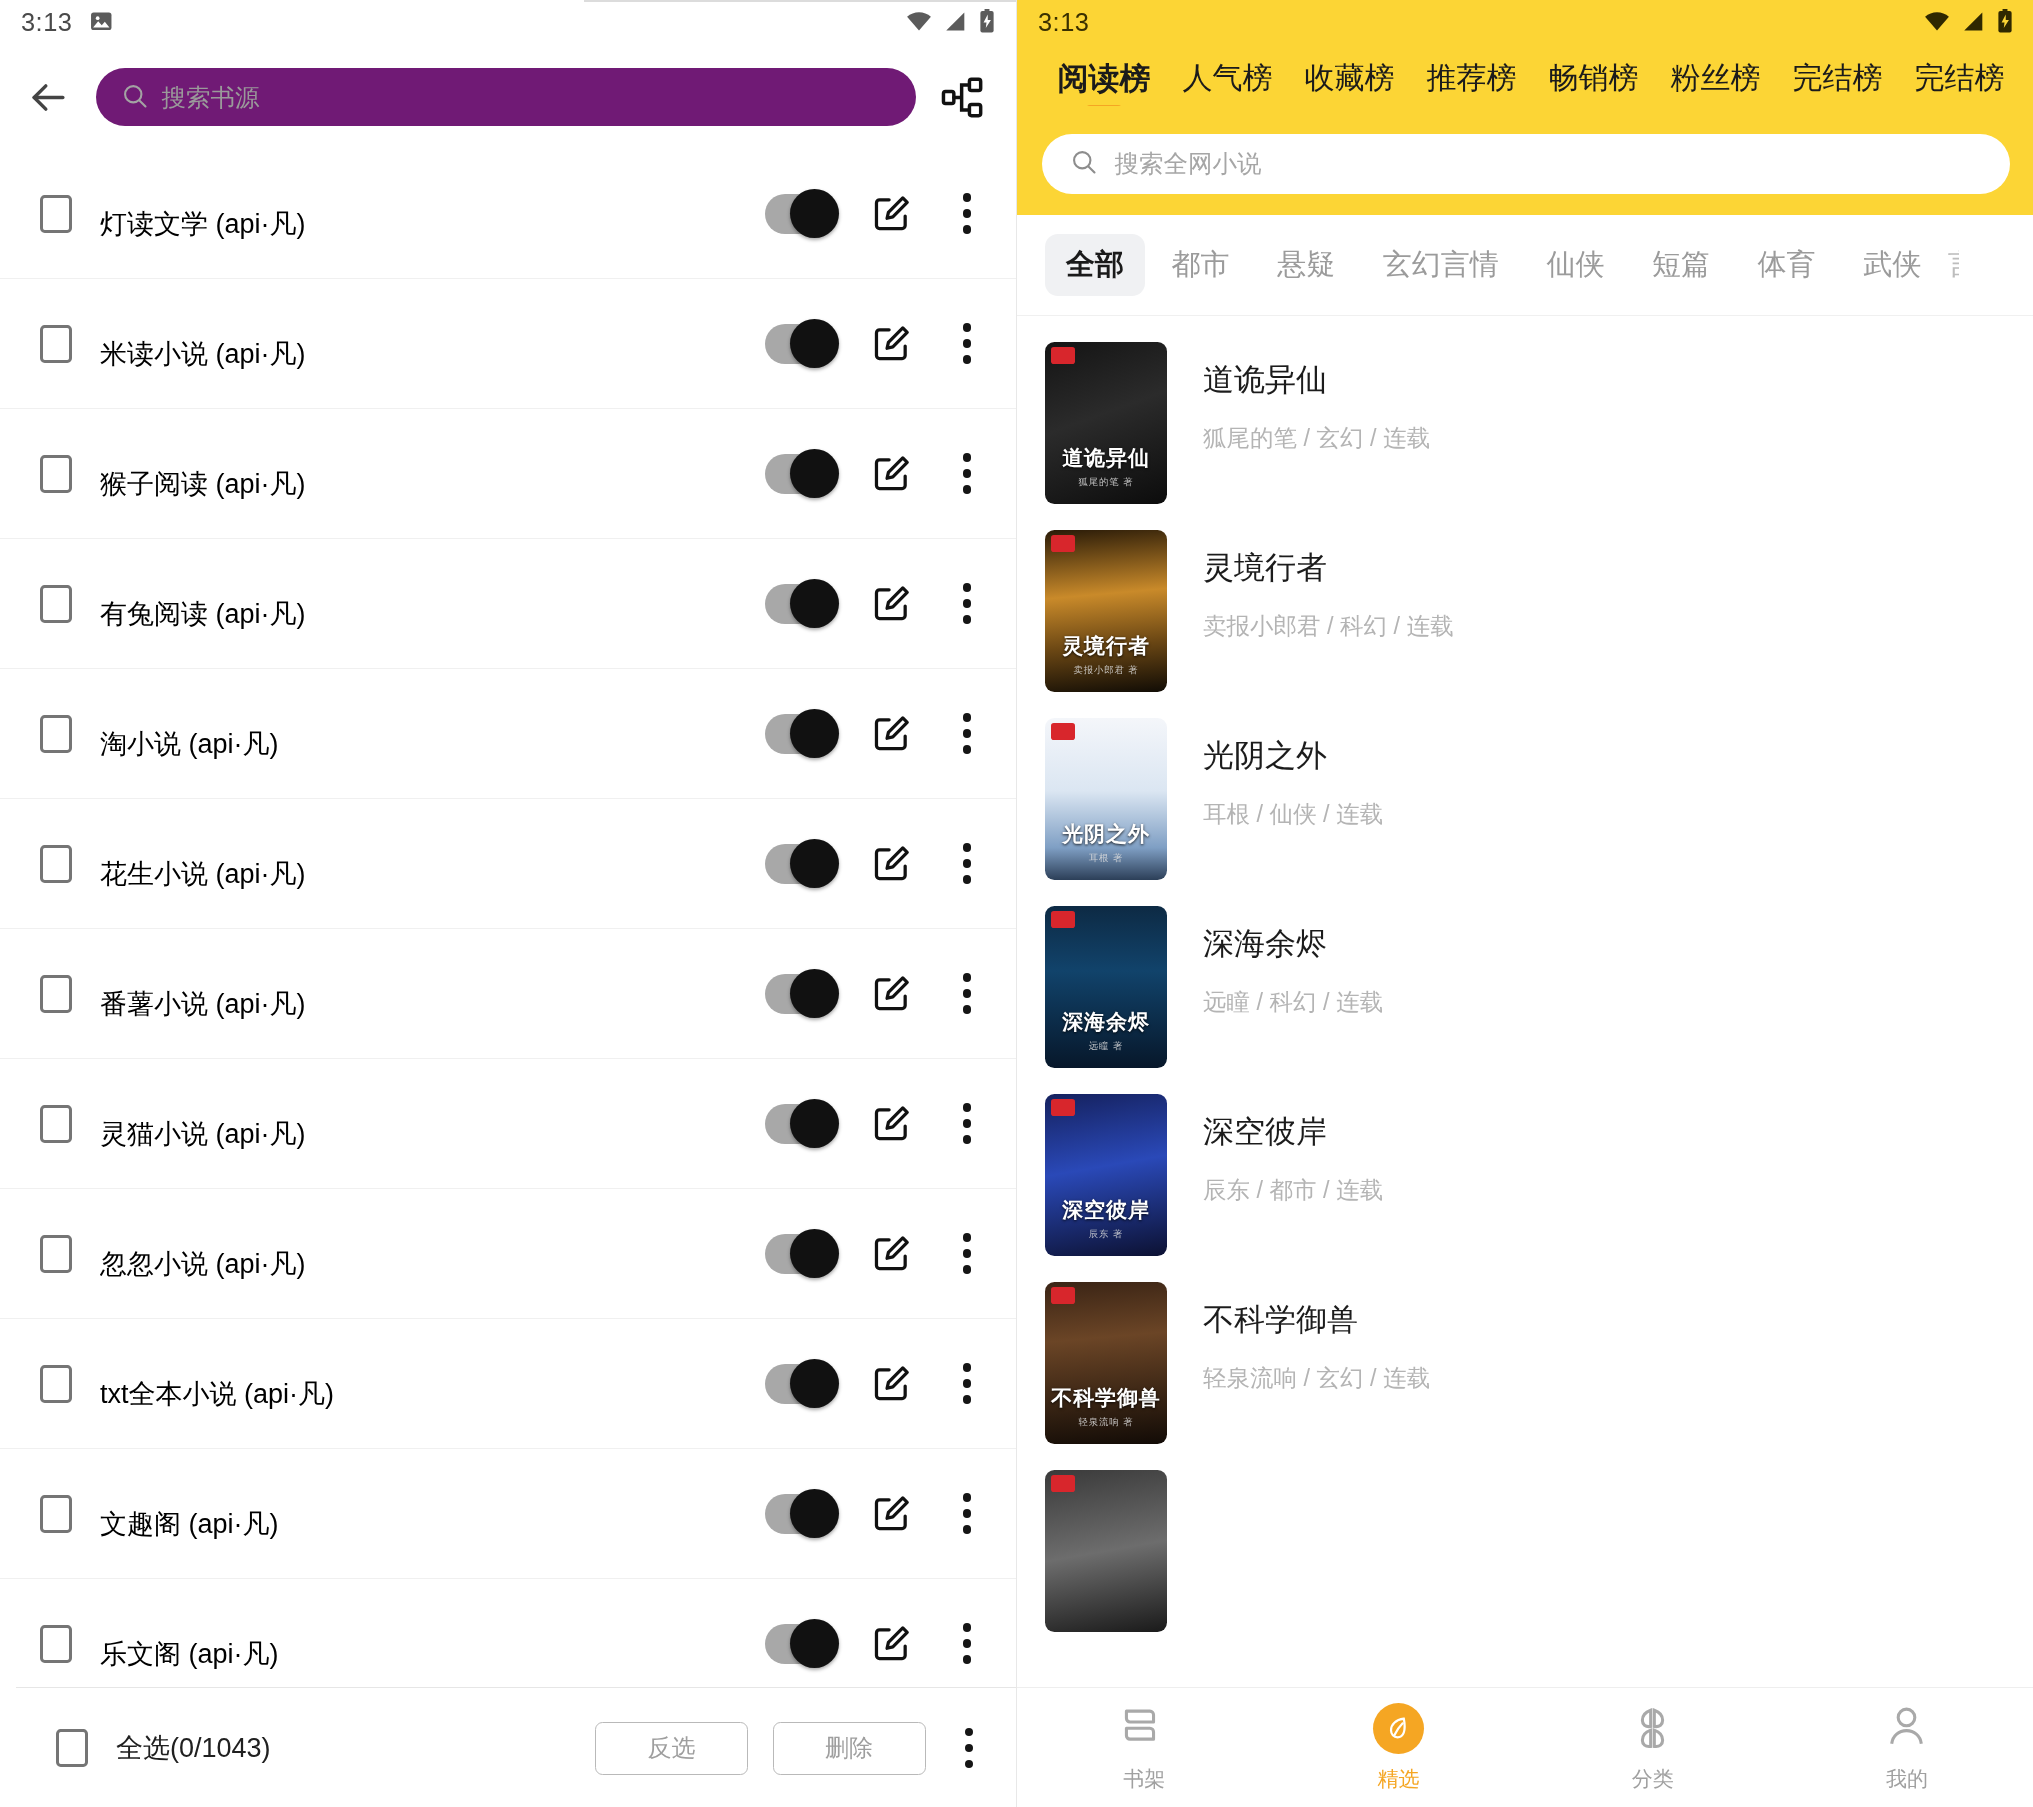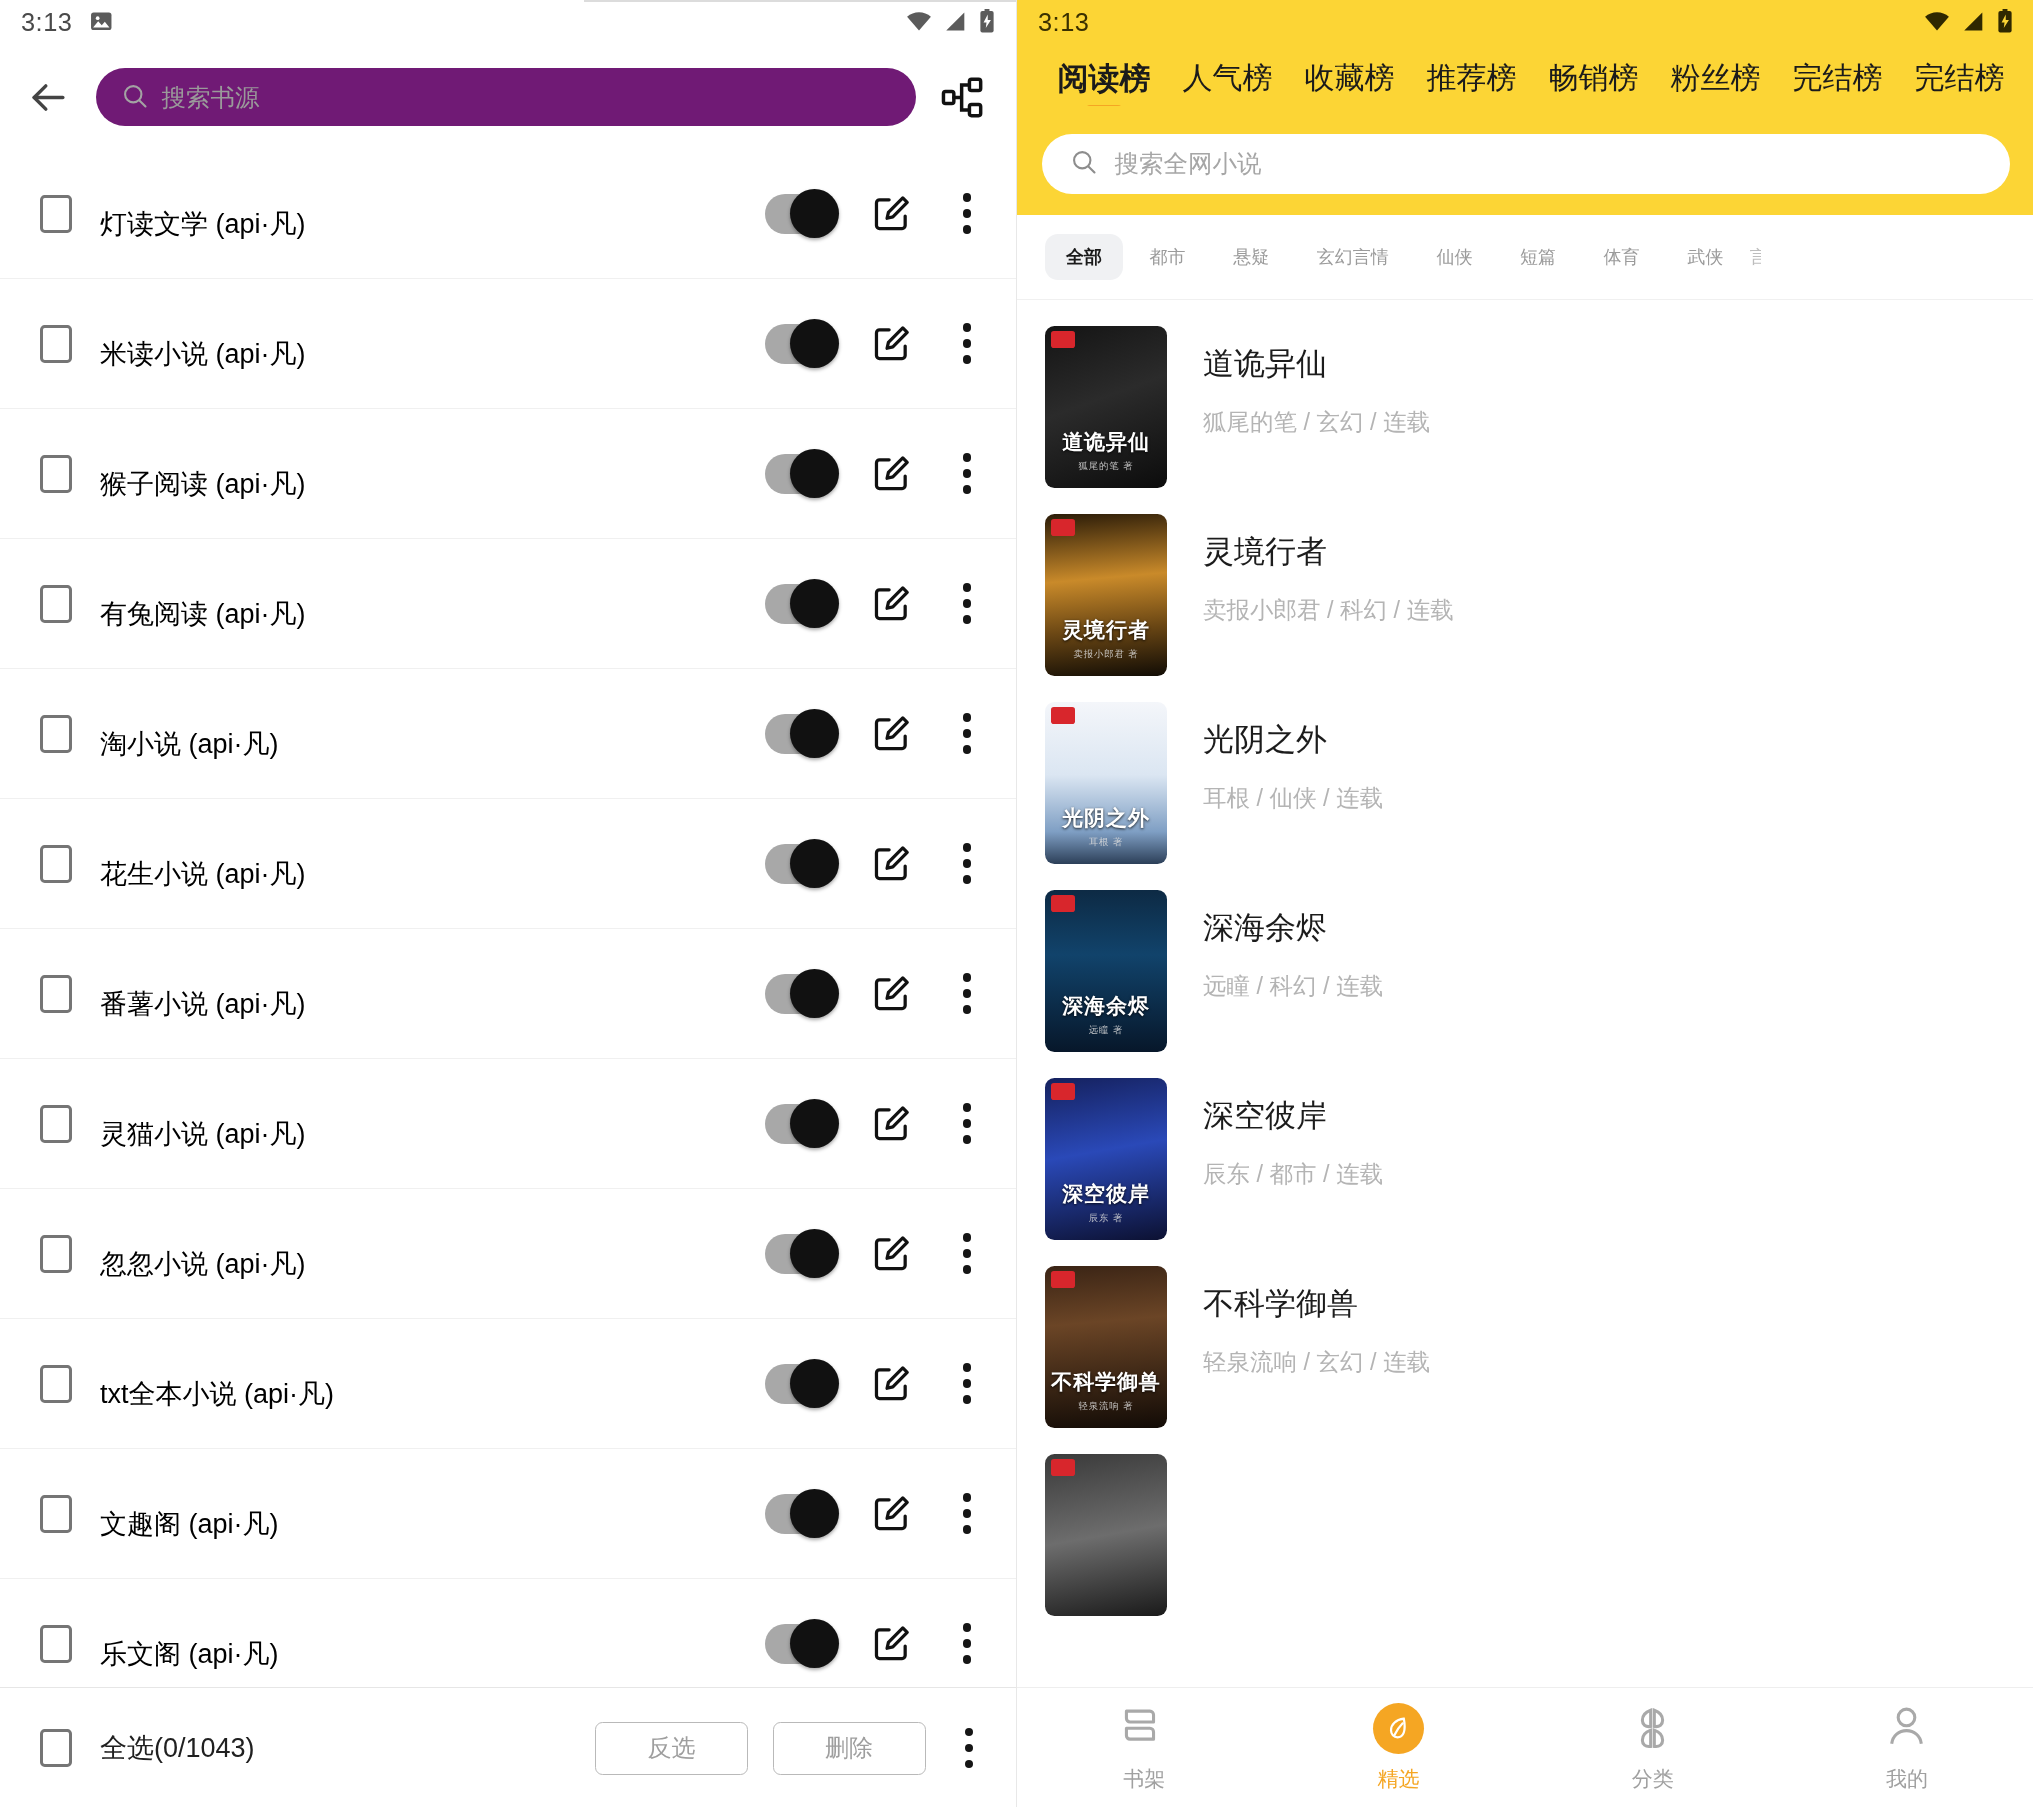--- a/index.html
+++ b/index.html
@@ -62,21 +62,21 @@
     content:""; position:absolute; right:-3.8px; top:-4.7px;
     width:49px; height:49px; border-radius:50%; background:#111;
     box-shadow:0 1.9px 3.8px rgba(0,0,0,.35);
   }
   .icon-btn { display:flex; align-items:center; justify-content:center; }
   .dots { display:flex; flex-direction:column; gap:7.5px; align-items:center; width:38px; }
   .dots i { width:8.5px; height:8.5px; border-radius:50%; background:#151515; display:block; }
 
   .bottombar {
     height:121px; flex-shrink:0; display:flex; align-items:center;
-    padding:0 28px 0 40px; border-top:0.9px solid #e6e6e6; background:#fff;
+    padding:0 28px 0 40px; border-top:0.9px solid #e6e6e6; background:#fff;margin-left:16px;
   }
   .bb-label { margin-left:28px; font-size:27px; color:#202020; }
   .bb-actions { margin-left:auto; display:flex; align-items:center; gap:24.5px; }
   .gbtn {
     min-width:153px; height:53px; border:1.9px solid #b9b9b9; border-radius:7.5px;
     display:flex; align-items:center; justify-content:center;
     font-size:24px; color:#9e9e9e; background:#fff; padding:0 33px;
   }
   .bb-divider {
     position:absolute; left:584px; right:0; top:0; height:1.9px; background:#dcdcdc;
@@ -106,21 +106,21 @@
     margin:28px 24.5px 0 24.5px; height:60px; background:#fff; border-radius:37px;
     display:flex; align-items:center; padding:0 28px; gap:17px;
   }
   .net-search .ph { font-size:24.5px; color:#a6a6a6; }
 
   .cat-bar {
     display:flex; align-items:center; gap:5.6px; padding:19px 0 19px 28px;
     border-bottom:0.9px solid #f0f0f0; overflow:hidden; white-space:nowrap; flex-shrink:0;
   }
   .chip {
-    font-size:18px; color:#9b9b9b; padding:11.3px 21px; border-radius:13px; flex-shrink:0;
+    font-size:29px; color:#9b9b9b; padding:11.3px 21px; border-radius:13px; flex-shrink:0;
   }
   .chip.active { color:#1a1a1a; font-weight:bold; background:#f0f1f3; }
   .chip.cut { width:11.3px; padding-left:0; padding-right:0; overflow:hidden; color:#bdbdbd; }
 
   .book-list { flex:1; overflow:hidden; position:relative; }
   .book-row { display:flex; align-items:flex-start; padding:26px 28px 0 28px; }
   .cover {
     width:122px; height:162px; border-radius:9.4px; flex-shrink:0;
     position:relative; overflow:hidden; background:#222;
   }

